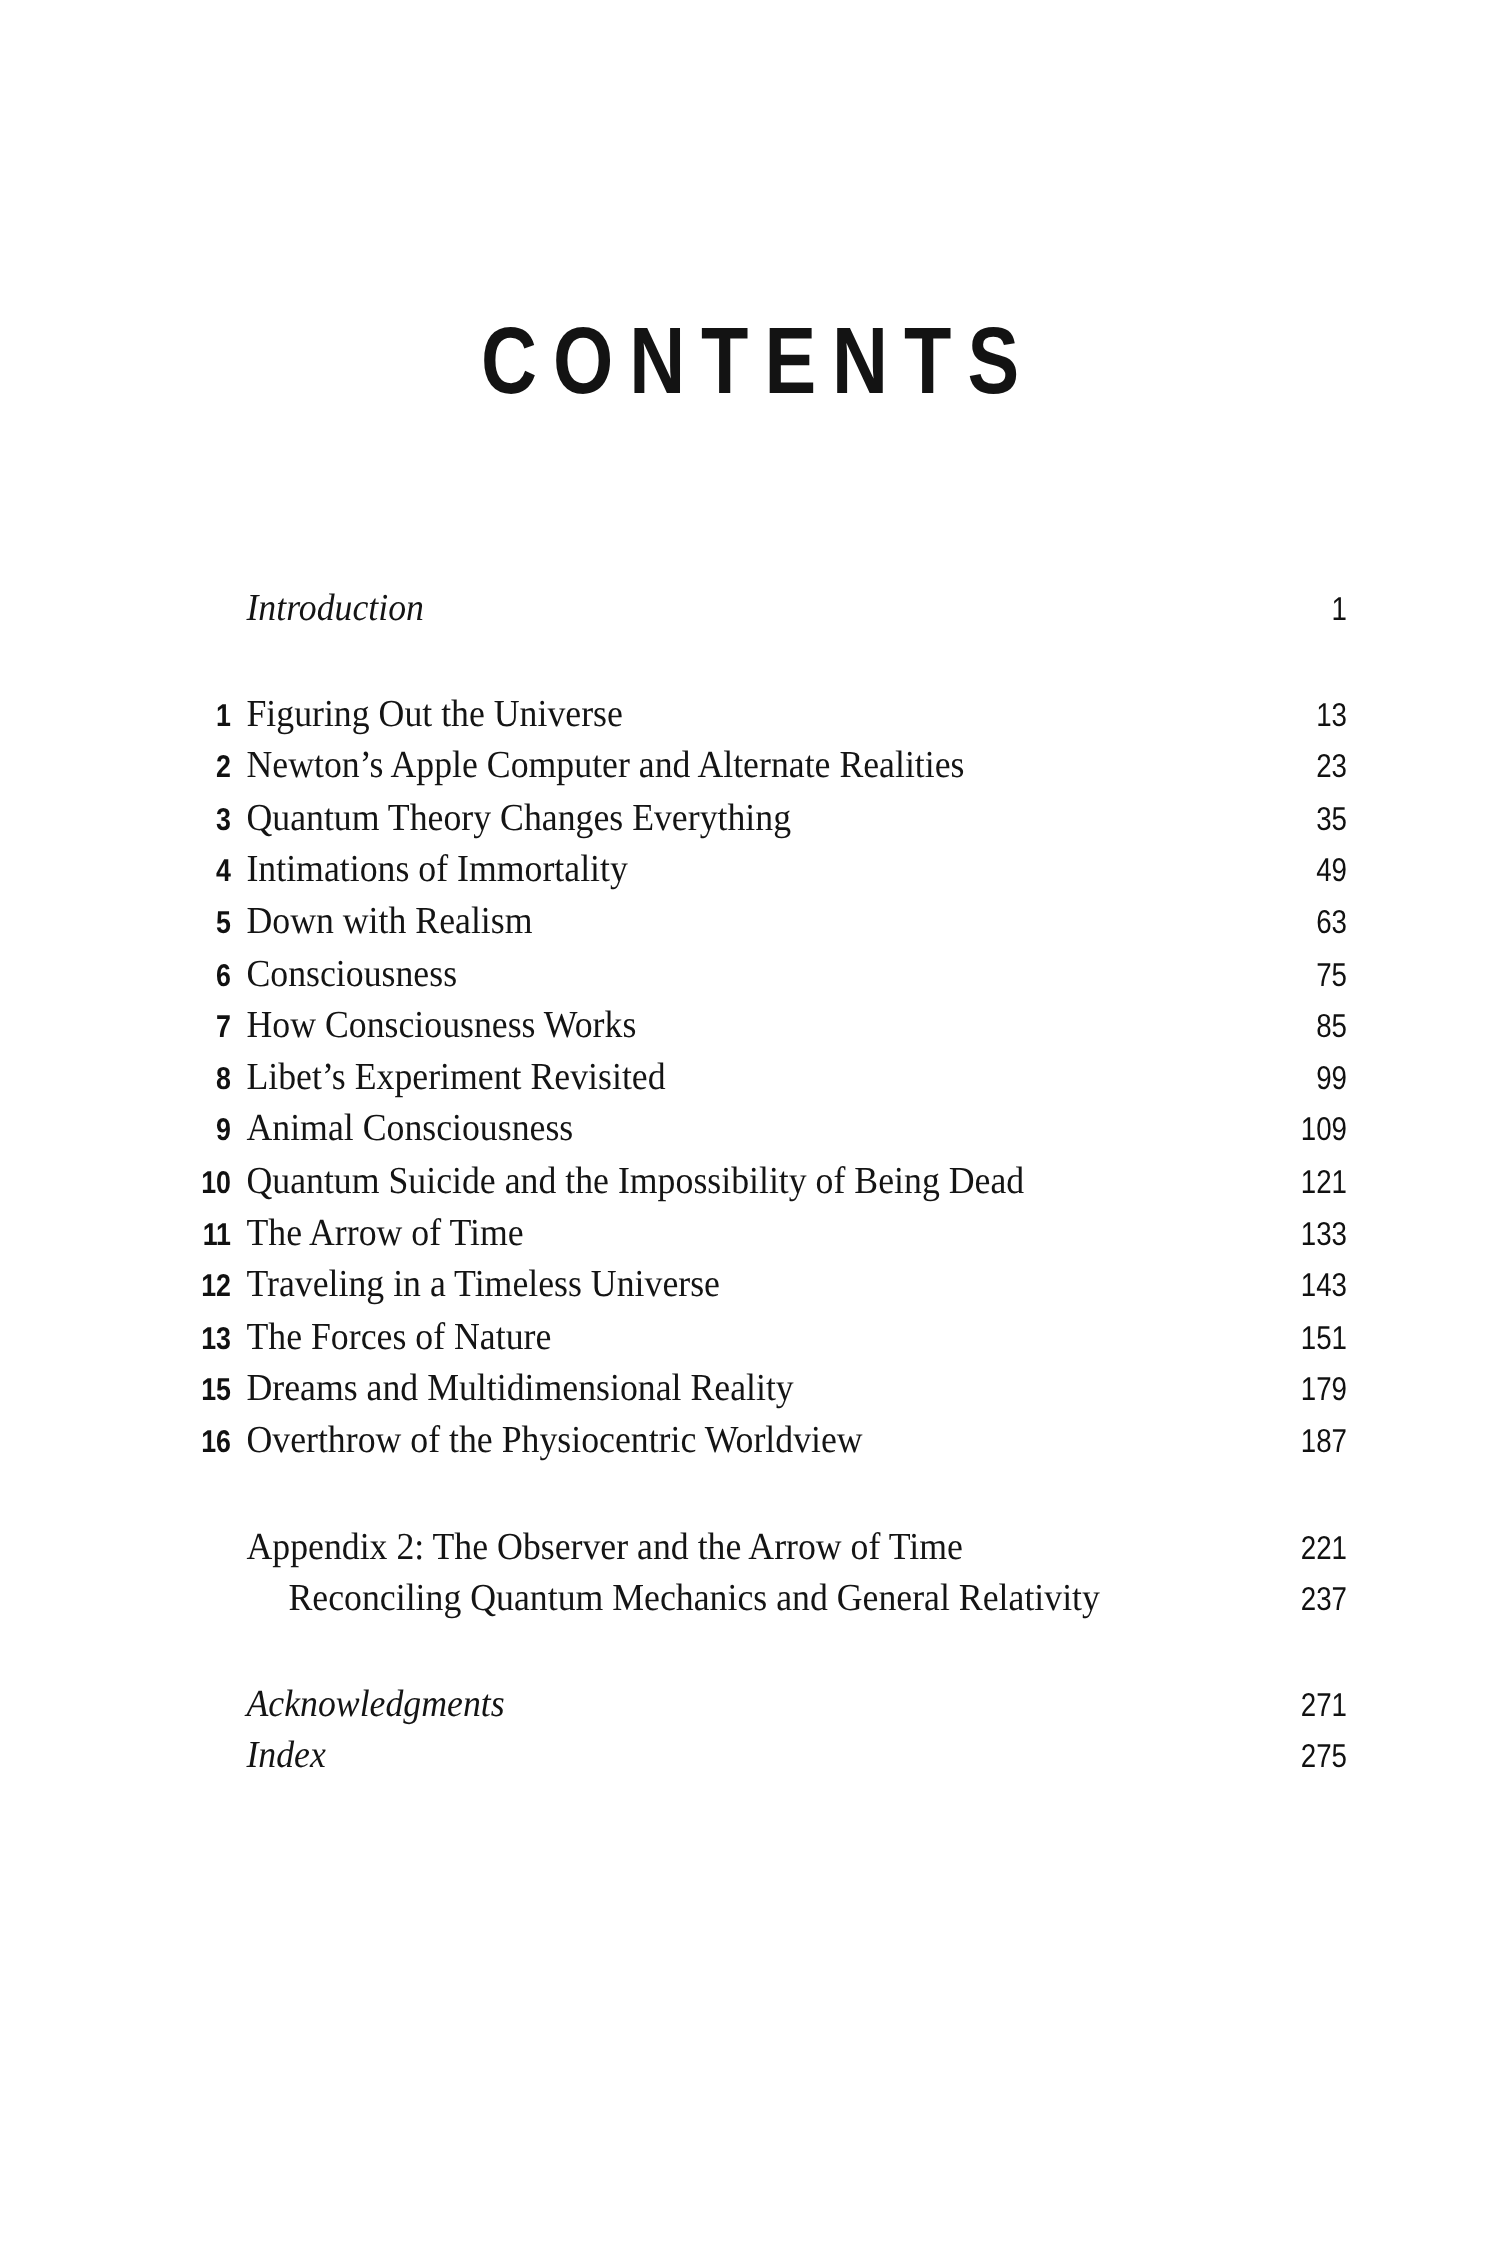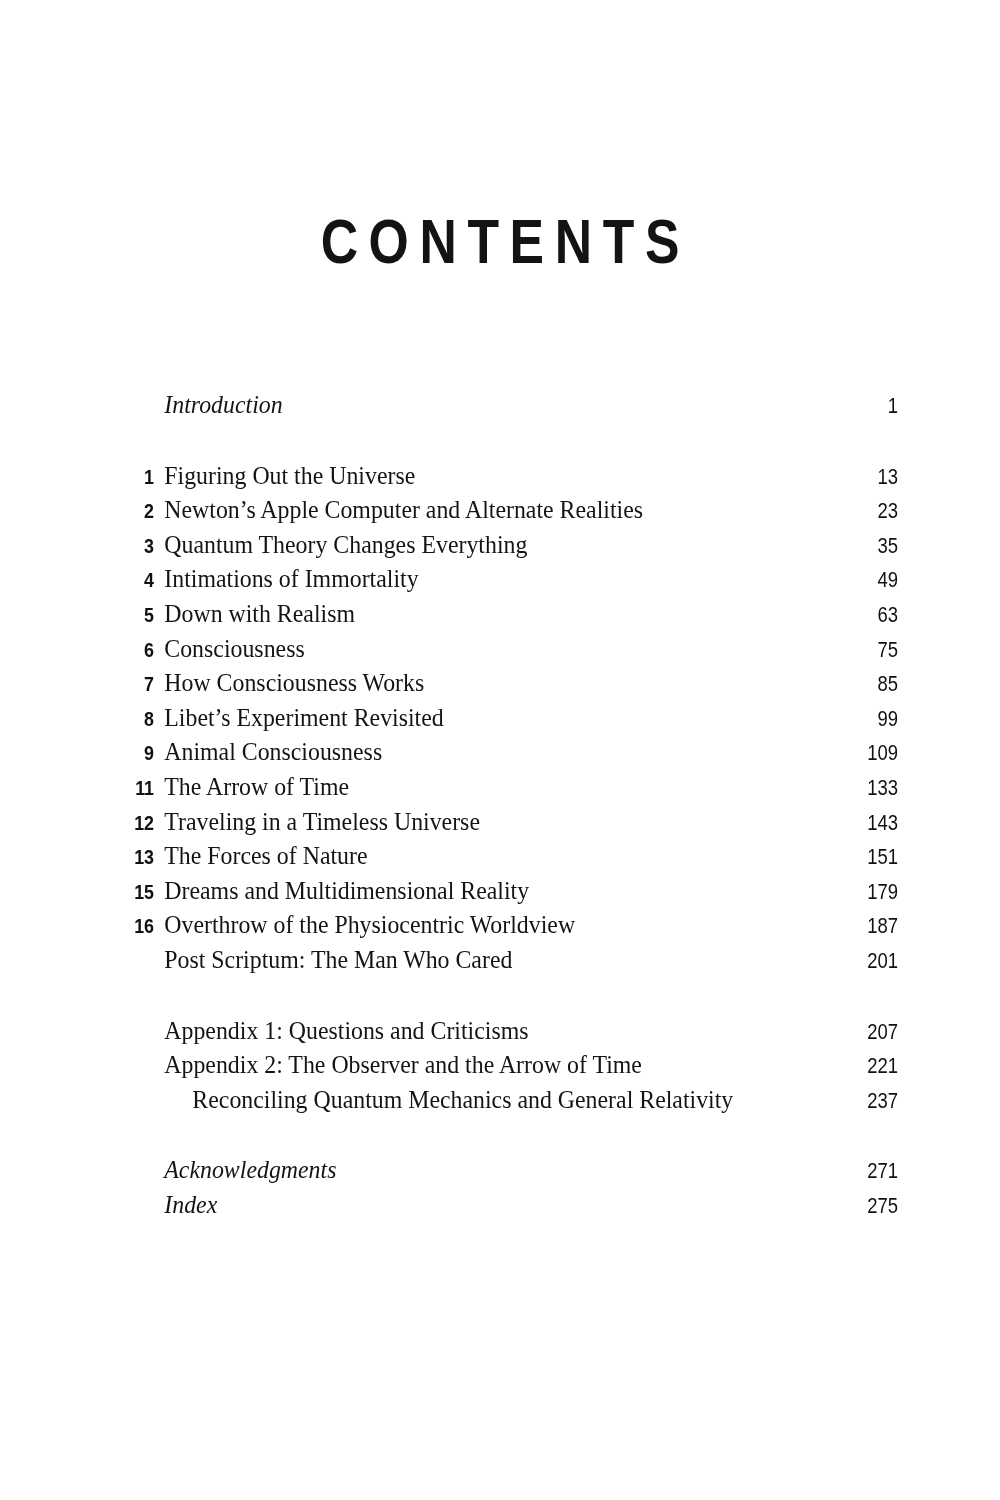--- a/index.html
+++ b/index.html
@@ -167,20 +167,25 @@
           <span class="row-num">8</span>
           <span class="row-title">Libet’s Experiment Revisited</span>
           <span class="row-page">99</span>
         </div>
         <div class="toc-row">
           <span class="row-num">9</span>
           <span class="row-title">Animal Consciousness</span>
           <span class="row-page">109</span>
         </div>
         <div class="toc-row">
+          <span class="row-num">10</span>
+          <span class="row-title">Quantum Suicide and the Impossibility of Being Dead</span>
+          <span class="row-page">121</span>
+        </div>
+        <div class="toc-row">
           <span class="row-num">11</span>
           <span class="row-title">The Arrow of Time</span>
           <span class="row-page">133</span>
         </div>
         <div class="toc-row">
           <span class="row-num">12</span>
           <span class="row-title">Traveling in a Timeless Universe</span>
           <span class="row-page">143</span>
         </div>
         <div class="toc-row">
@@ -191,34 +196,24 @@
         <div class="toc-row">
           <span class="row-num">15</span>
           <span class="row-title">Dreams and Multidimensional Reality</span>
           <span class="row-page">179</span>
         </div>
         <div class="toc-row">
           <span class="row-num">16</span>
           <span class="row-title">Overthrow of the Physiocentric Worldview</span>
           <span class="row-page">187</span>
         </div>
-        <div class="toc-row">
-          <span class="row-num"></span>
-          <span class="row-title">Post Scriptum: The Man Who Cared</span>
-          <span class="row-page">201</span>
-        </div>
       </div>
     <div class="gap-section"></div>
 
     <div id="sec-appendices">
-        <div class="toc-row">
-          <span class="row-num"></span>
-          <span class="row-title">Appendix 1: Questions and Criticisms</span>
-          <span class="row-page">207</span>
-        </div>
         <div class="toc-row">
           <span class="row-num"></span>
           <span class="row-title">Appendix 2: The Observer and the Arrow of Time</span>
           <span class="row-page">221</span>
         </div>
         <div class="toc-row row-cont">
           <span class="row-num"></span>
           <span class="row-title">Reconciling Quantum Mechanics and General Relativity</span>
           <span class="row-page">237</span>
         </div>

